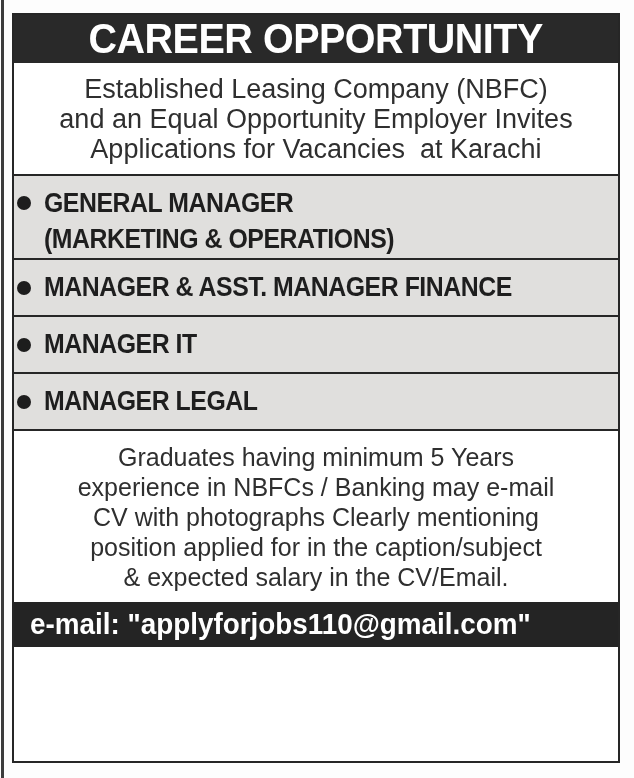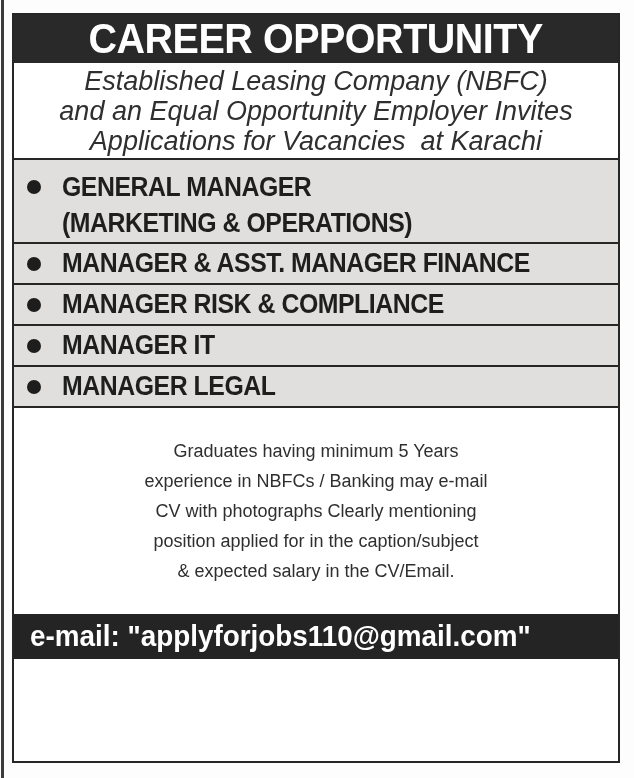--- a/index.html
+++ b/index.html
@@ -38,43 +38,41 @@
     font-weight: bold;
     font-size: 42px;
     font-stretch: condensed;
     letter-spacing: -0.5px;
     white-space: pre;
     display: inline-block;
     transform: scaleX(0.94);
     transform-origin: center center;
   }
   .intro {
-    height: 95px;
+    height: 111px;
     box-sizing: border-box;
     display: flex;
     flex-direction: column;
     align-items: center;
     justify-content: center;
     text-align: center;
     font-size: 27px;
     line-height: 30px;
     color: var(--text, #2f2f2f);
     white-space: pre-wrap;
-    font-style: italic;
   }
   .job-row {
     box-sizing: border-box;
     border-top: 2px solid var(--border, #262626);
     background: var(--row-bg, #e0dfdd);
     display: flex;
     align-items: center;
-    padding-left: 13px;
-    gap: 8px;
+    padding-left: 3px;
   }
-  .job-row.single { height: 41px; }
+  .job-row.single { height: 57px; }
   .job-row.tall {
     height: 84px;
     align-items: flex-start;
     padding-top: 9px;
   }
   .bullet {
     flex: 0 0 auto;
     width: 14px; height: 14px;
     border-radius: 50%;
     background: #1d1d1d;
@@ -88,29 +86,29 @@
     letter-spacing: -0.5px;
     line-height: 36px;
     color: var(--job-text, #1e1e1e);
     white-space: pre;
     display: inline-block;
     transform: scaleX(0.92);
     transform-origin: left center;
   }
   .job-row.single .job-label { line-height: 41px; }
   .details {
-    height: 208px;
+    height: 173px;
     box-sizing: border-box;
     border-top: 2px solid var(--border, #262626);
     display: flex;
     flex-direction: column;
     align-items: center;
     justify-content: center;
     text-align: center;
-    font-size: 18px;
+    font-size: 25px;
     line-height: 30px;
     color: var(--text, #2f2f2f);
     white-space: pre-wrap;
   }
   .email-bar {
     height: 45px;
     background: var(--bar-bg, #242424);
     display: flex;
     align-items: center;
     padding-left: 16px;
@@ -147,24 +145,20 @@
 (MARKETING &amp; OPERATIONS)</span>
   </div>
 
   <div class="job-row single">
     <span class="bullet"></span>
     <span class="job-label">MANAGER &amp; ASST. MANAGER FINANCE</span>
   </div>
 
 
 
-  <div class="job-row single">
-    <span class="bullet"></span>
-    <span class="job-label">MANAGER RISK &amp; COMPLIANCE</span>
-  </div>
 
 
   <div class="job-row single">
     <span class="bullet"></span>
     <span class="job-label">MANAGER IT</span>
   </div>
 
   <div class="job-row single">
     <span class="bullet"></span>
     <span class="job-label">MANAGER LEGAL</span>

